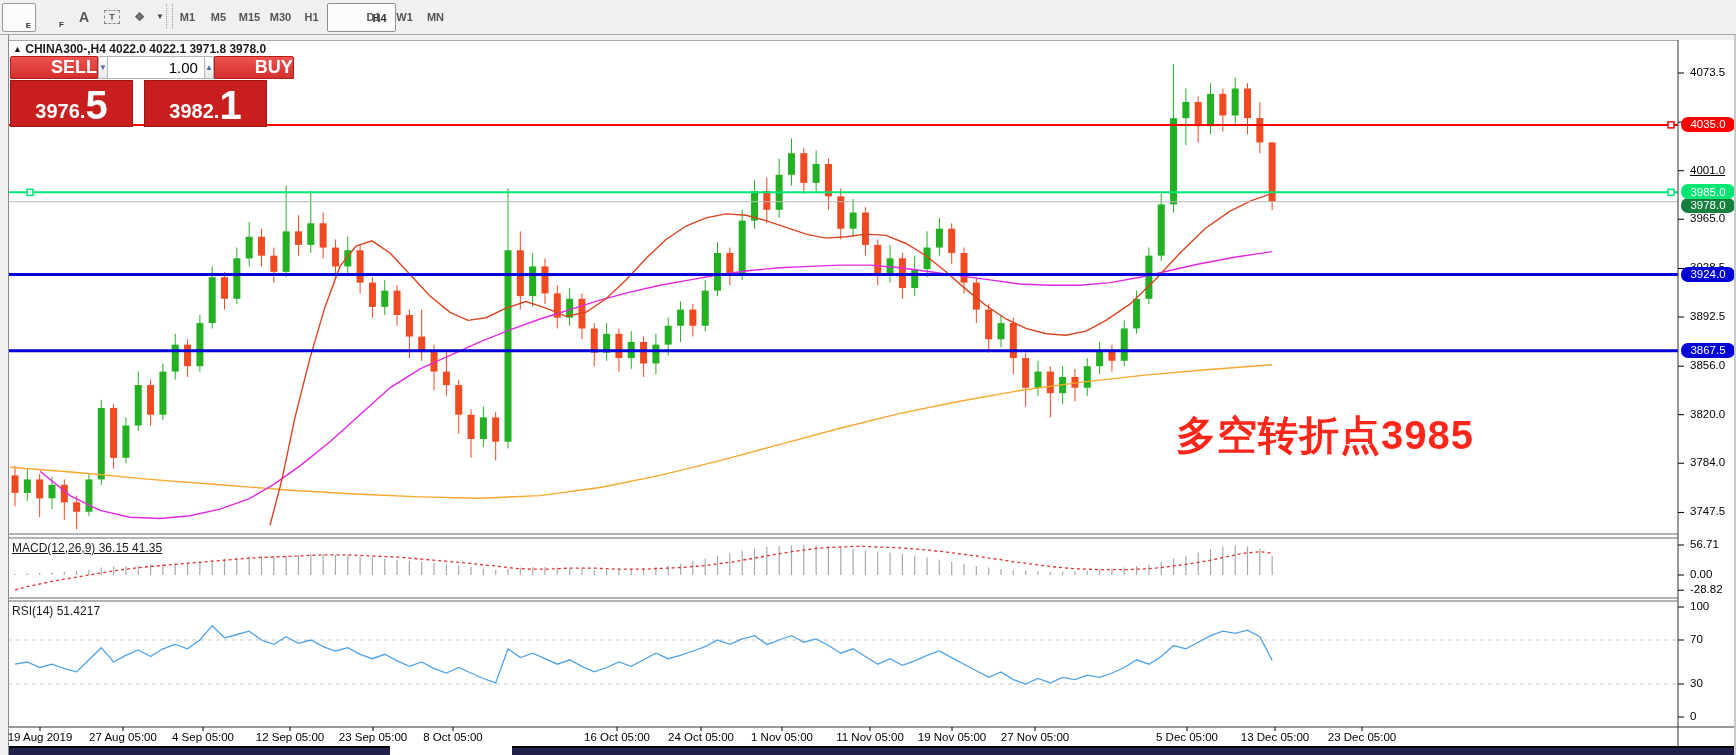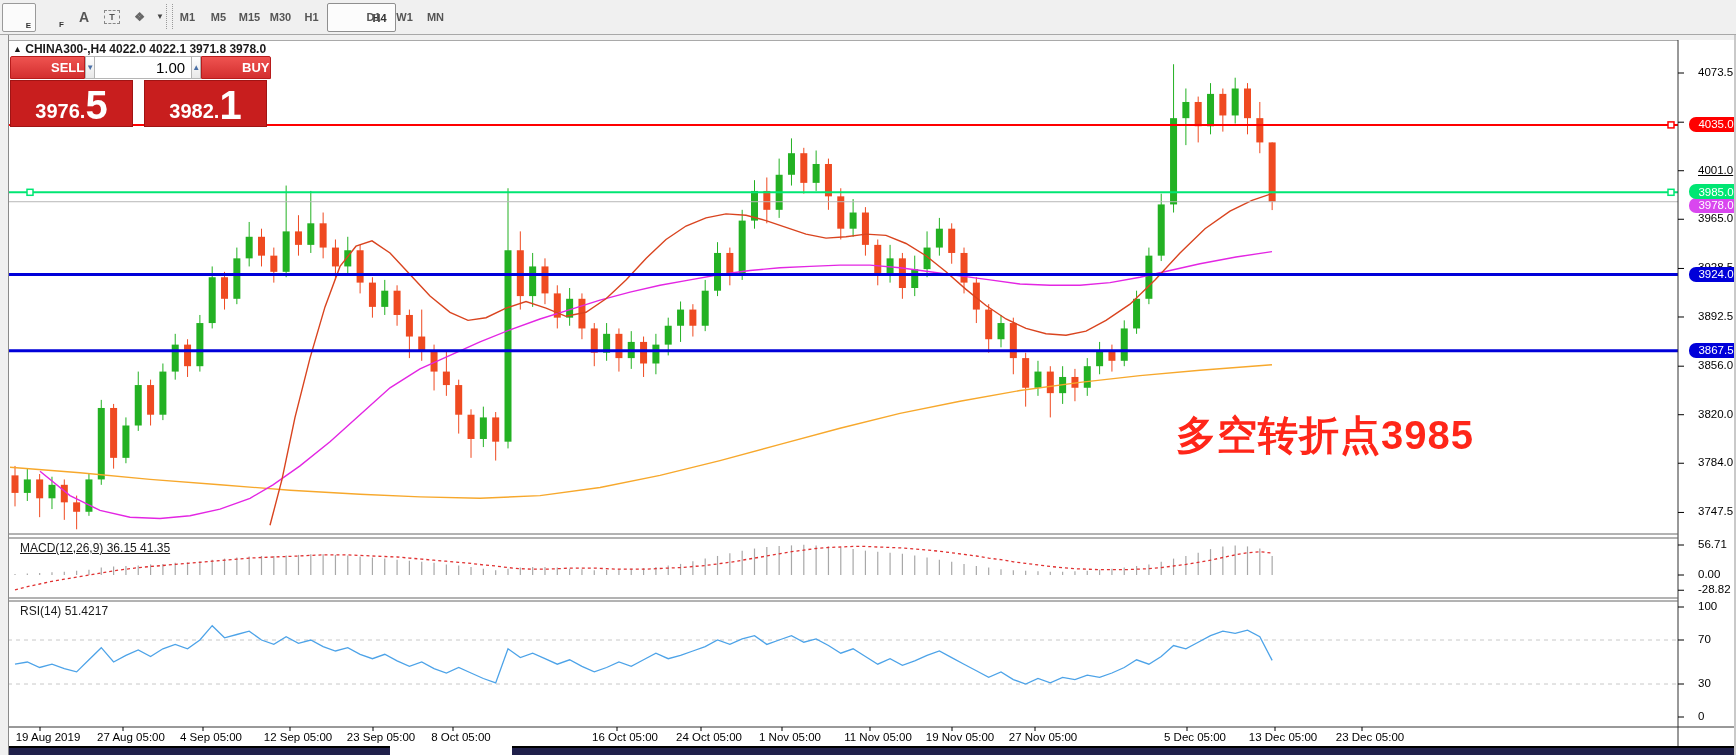--- a/index.html
+++ b/index.html
@@ -27,34 +27,34 @@
   .tf.active{border:1px solid #8f8f8f;background:#fcfcfc;border-radius:2px;color:#333;padding-left:36px;}
   
   #win{position:absolute;left:0;top:34px;width:1736px;height:721px;background:#ffffff;}
   #leftstrip{position:absolute;left:0;top:34px;width:8px;height:721px;background:#f0f0f0;
     border-right:1px solid #8a8a8a;z-index:30;}
   #rightedge{position:absolute;left:1734px;top:34px;width:2px;height:721px;background:#c9c9c9;z-index:30;}
   #topstrip{position:absolute;left:0;top:34px;width:1736px;height:6px;background:#f0f0f0;z-index:29;}
   
   #svg{position:absolute;left:0;top:0;width:1736px;height:755px;z-index:5;}
   
-  #labels{position:absolute;left:8px;top:0;width:1488px;height:755px;z-index:10;pointer-events:none;}
+  #labels{position:absolute;left:0;top:0;width:1488px;height:755px;z-index:10;pointer-events:none;}
   .ptick{position:absolute;left:1690px;font-size:11.5px;color:#000;}
   .marker{position:absolute;left:1681px;width:54px;height:15px;font-size:11.5px;color:#fff;
     display:flex;align-items:center;justify-content:center;border-radius:7px;}
   .datelbl{position:absolute;top:731px;font-size:11.5px;color:#000;transform:translateX(-50%);white-space:nowrap;}
   .indlbl{position:absolute;left:12px;font-size:12px;color:#1a1a1a;}
   #sym{position:absolute;left:13px;top:42px;font-size:12px;font-weight:bold;color:#1a1a1a;z-index:12;}
   #sym .tri{font-size:9px;vertical-align:1px;}
   #annot{position:absolute;left:1176px;top:408px;font-size:40px;font-weight:bold;
     letter-spacing:1px;z-index:12;white-space:nowrap;}
   
   #panel{position:absolute;left:10px;top:56px;width:257px;z-index:20;font-family:"Liberation Sans",sans-serif;}
   #row1{display:flex;height:23px;}
-  .obtn{background:linear-gradient(#ef5350,#d32f2f);color:#fff;font-size:13px;font-weight:bold;
+  .obtn{background:linear-gradient(#ef5350,#d32f2f);color:#fff;font-size:18px;font-weight:bold;
     display:flex;align-items:center;justify-content:center;border:1px solid #b71c1c;padding-left:40px;}
   #sellbtn{width:68px;border-radius:2px 0 0 0;}
   #buybtn{width:48px;flex:1;border-radius:0 2px 0 0;}
   .spin{width:21px;background:linear-gradient(#ffffff,#e8e8e8);border:1px solid #b5b5b5;
     display:flex;align-items:center;justify-content:center;font-size:8px;color:#4a6fa5;}
   #vol{width:88px;border:1px solid #b5b5b5;border-left:none;border-right:none;font-size:15px;
     text-align:right;padding-right:6px;color:#000;background:#fff;font-family:"Liberation Sans",sans-serif;}
   #row2{display:flex;margin-top:1px;height:47px;gap:11px;}
   .pbox{flex:1;background:#c81e1e;color:#fff;display:flex;align-items:flex-end;
     justify-content:center;padding-bottom:2px;border:1px solid #a01414;}
@@ -497,21 +497,21 @@
     <div class="ptick" style="top: 407.718px;">3820.0</div>
     <div class="ptick" style="top: 456.246px;">3784.0</div>
     <div class="ptick" style="top: 505.448px;">3747.5</div>
     <div class="ptick" style="top: 538px;">56.71</div>
     <div class="ptick" style="top: 568px;">0.00</div>
     <div class="ptick" style="top: 583.246px;">-28.82</div>
     <div class="ptick" style="top: 600px;">100</div>
     <div class="ptick" style="top: 633px;">70</div>
     <div class="ptick" style="top: 677px;">30</div>
     <div class="ptick" style="top: 710px;">0</div>
-    <div class="marker" style="top: 197.734px; background: #d946ef; z-index: 1;">3978.0</div>
+    <div class="marker" style="top: 197.734px; background: #15803d; z-index: 1;">3978.0</div>
     <div class="marker" style="top: 116.898px; background: rgb(255, 0, 0); z-index: 2;">4035.0</div>
     <div class="marker" style="top: 184.298px; background: rgb(0, 230, 115); z-index: 2;">3985.0</div>
     <div class="marker" style="top: 266.526px; background: rgb(0, 0, 217); z-index: 2;">3924.0</div>
     <div class="marker" style="top: 342.688px; background: rgb(0, 0, 217); z-index: 2;">3867.5</div>
     <div class="datelbl" style="left: 40px;">19 Aug 2019</div>
     <div class="datelbl" style="left: 123px;">27 Aug 05:00</div>
     <div class="datelbl" style="left: 203px;">4 Sep 05:00</div>
     <div class="datelbl" style="left: 290px;">12 Sep 05:00</div>
     <div class="datelbl" style="left: 373px;">23 Sep 05:00</div>
     <div class="datelbl" style="left: 453px;">8 Oct 05:00</div>

